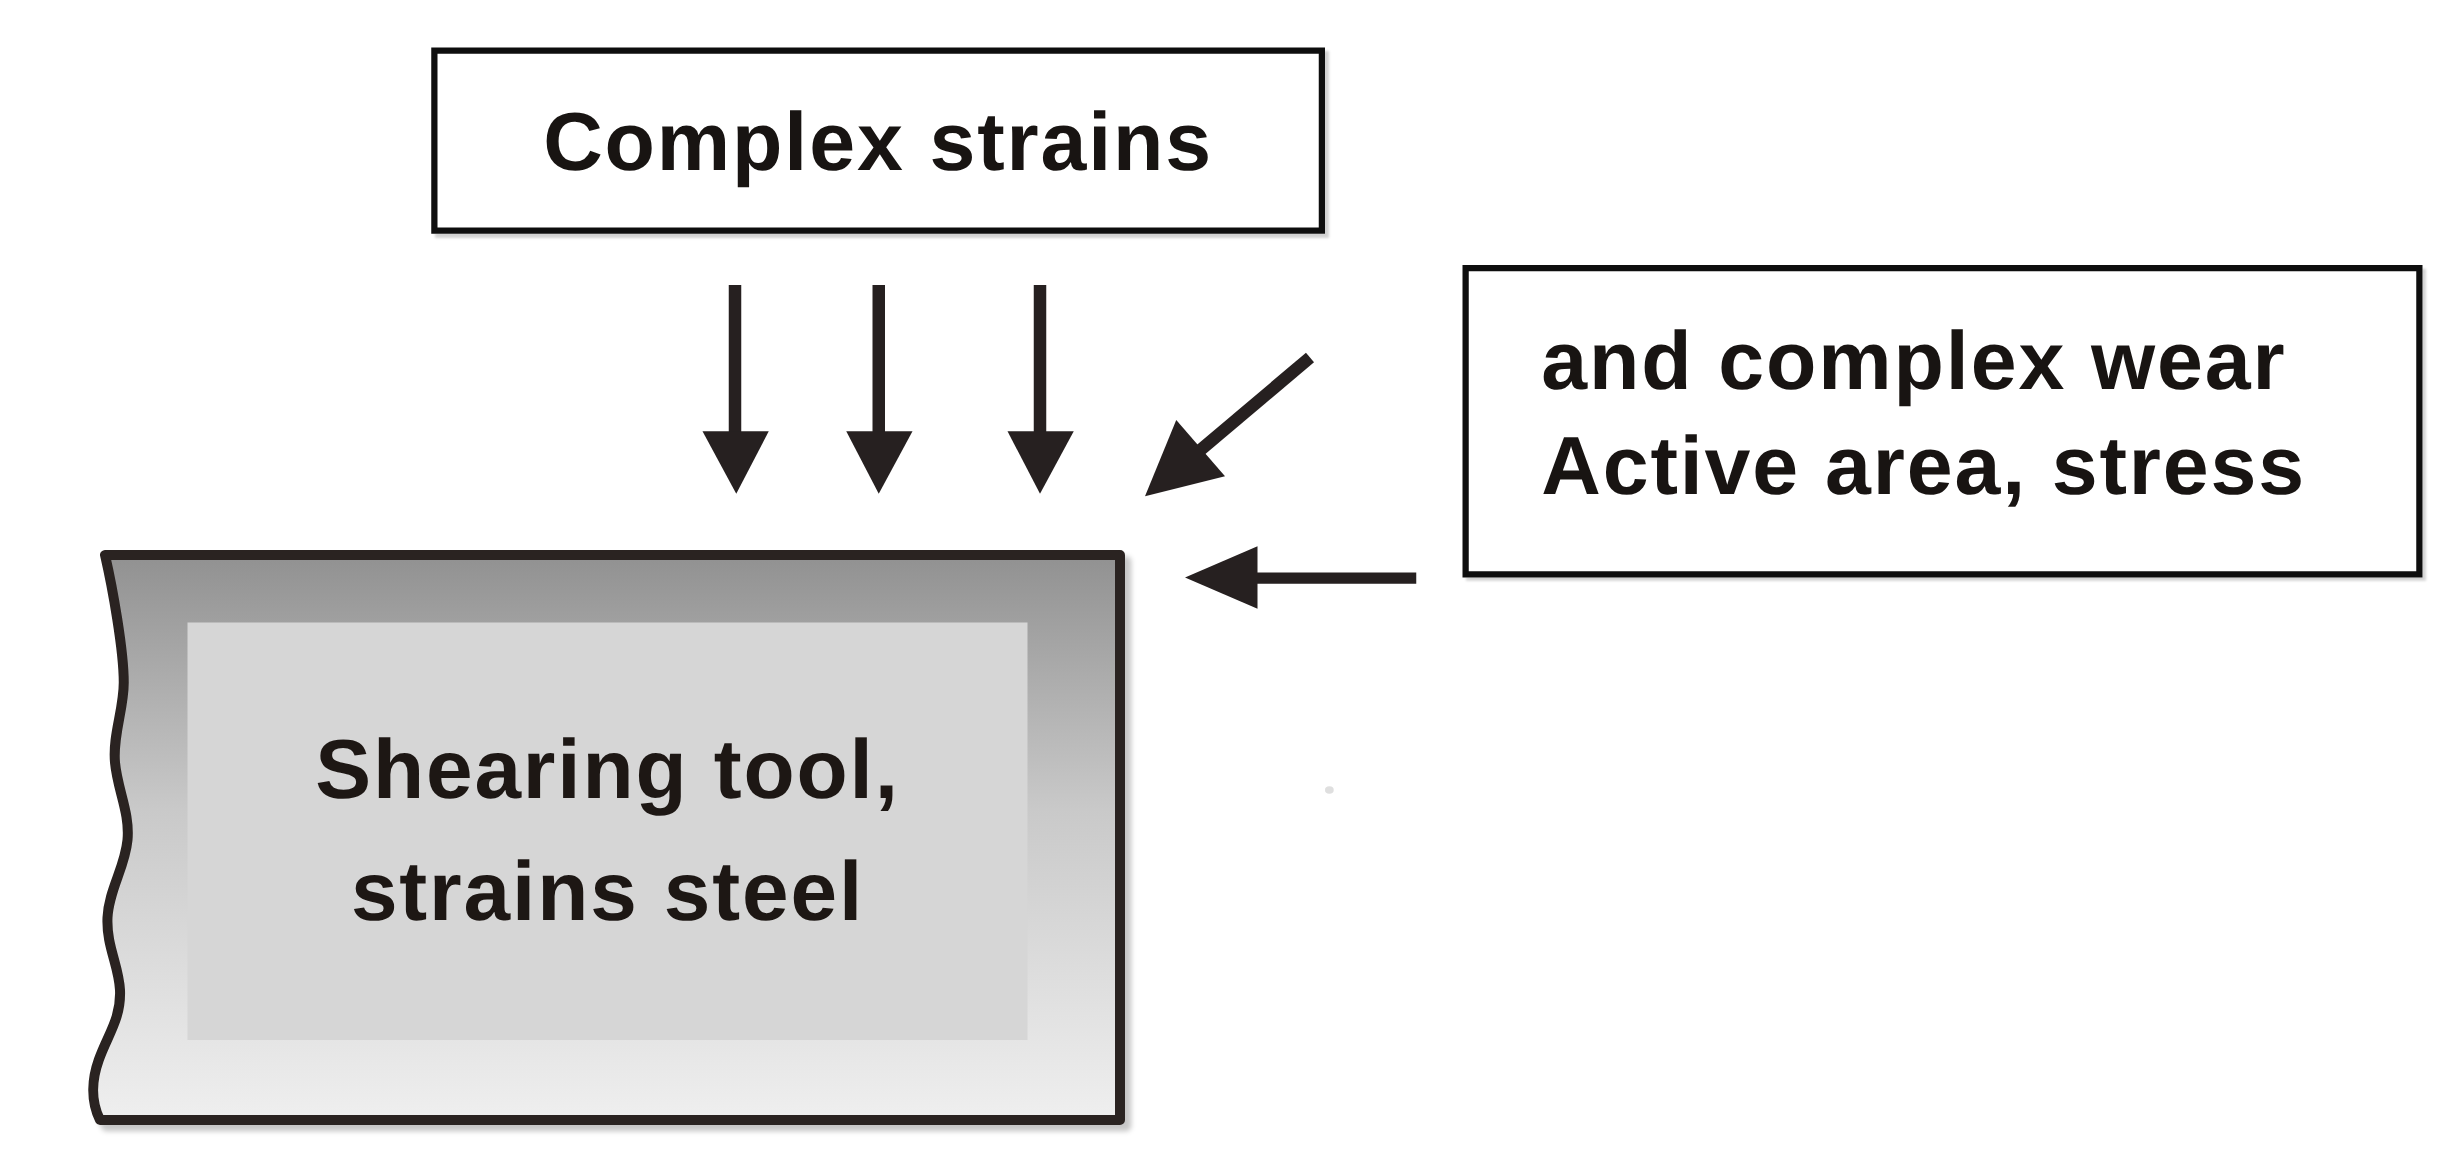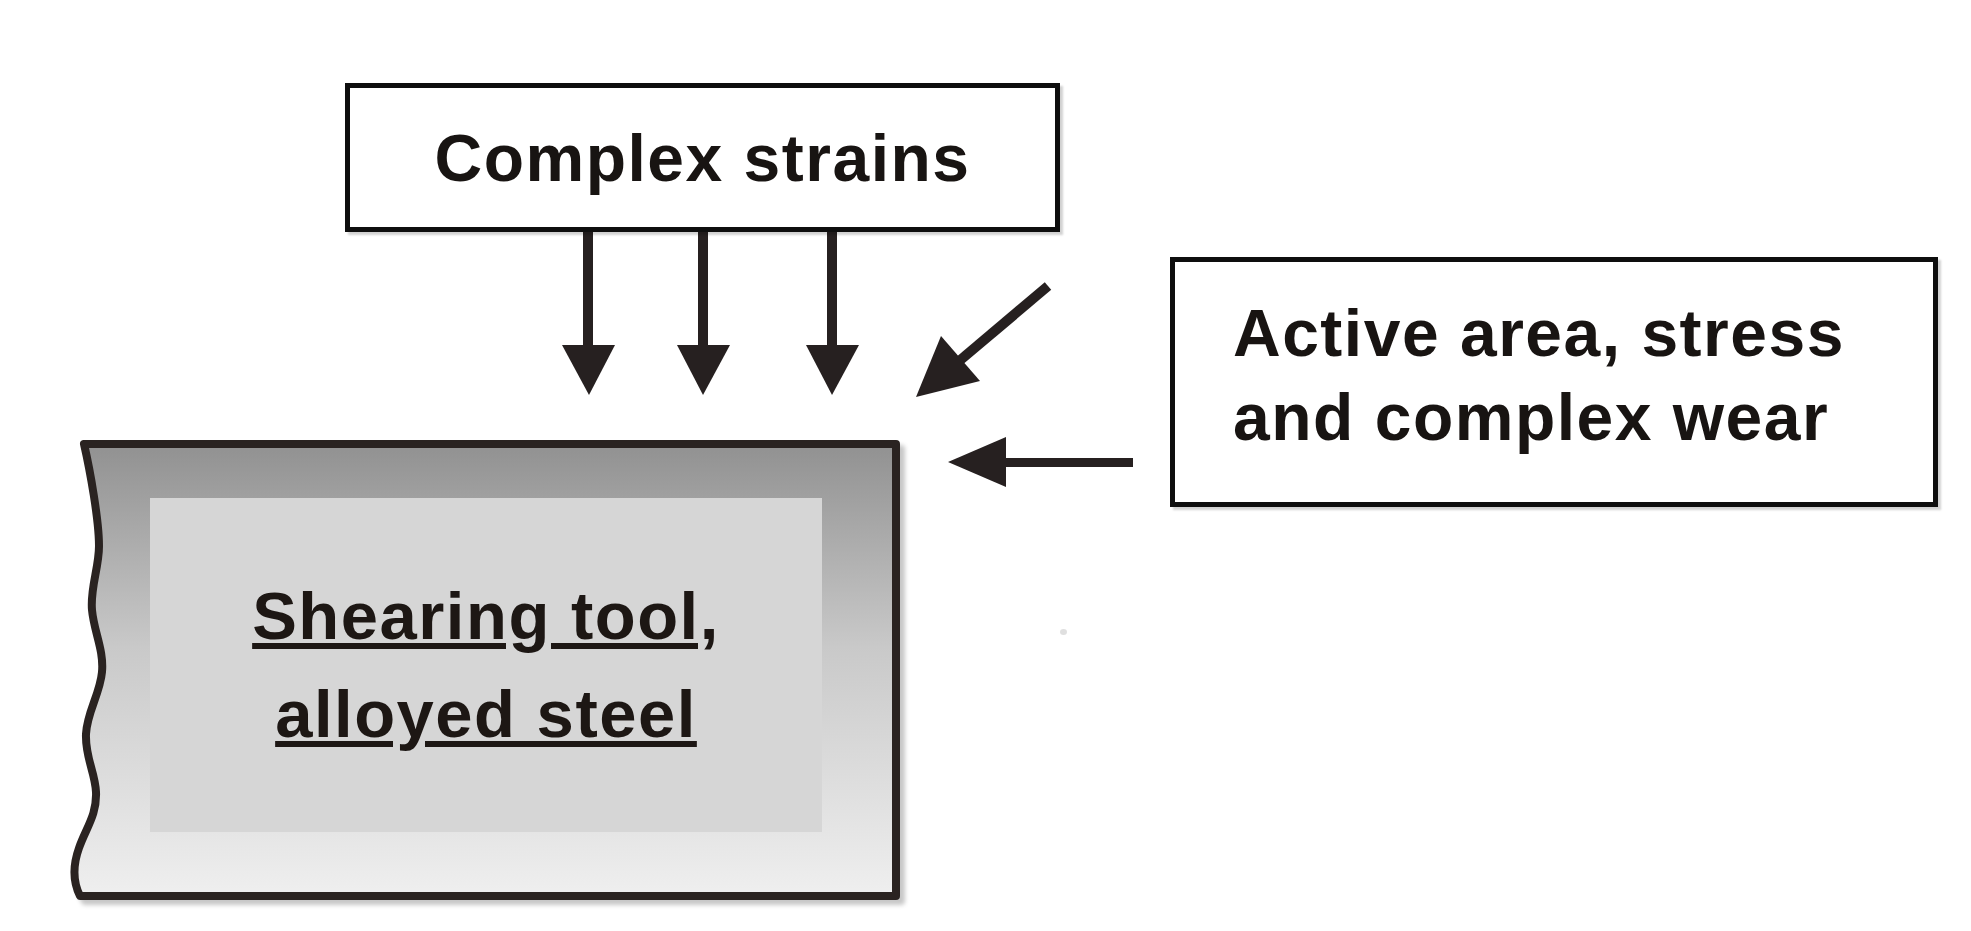--- a/index.html
+++ b/index.html
@@ -19,21 +19,20 @@
   }
   .box {
     position: absolute;
     background: #ffffff;
     border: 5px solid #0e0e0e;
     box-sizing: border-box;
     box-shadow: 3px 3px 2px rgba(0,0,0,0.18);
     display: flex;
     flex-direction: column;
     justify-content: center;
-    margin-top: 45px;
   }
   .box .line {
     display: block;
     white-space: nowrap;
   }
   .top-box {
     left: 345px; top: 38px;
     width: 715px; height: 149px;
     align-items: center;
     font-size: 66px;
@@ -66,21 +65,20 @@
     width: 672px; height: 334px;
     display: flex;
     flex-direction: column;
     justify-content: center;
     align-items: center;
     text-align: center;
     font-size: 67px;
     line-height: 98px;
     letter-spacing: 1.5px;
     color: #1d1714;
-    text-decoration: underline;
   }
   .speck {
     position: absolute;
     left: 1060px; top: 629px;
     width: 7px; height: 6px;
     background: #d9d9d9;
     border-radius: 50%;
     opacity: 0.85;
   }
 </style>
@@ -107,21 +105,21 @@
          C 87 712 100 694 102 672
          C 104 650 94 632 92 610
          C 90 588 99 568 99 546
          C 99 520 90 470 84 444
          Z" fill="url(#toolGrad)" stroke="#2a2321" stroke-width="8" stroke-linejoin="round"></path>
     <rect x="150" y="498" width="672" height="334" fill="#d6d6d6"></rect>
   </svg>
 
   <div class="tool-label">
     <span class="line">Shearing tool,</span>
-    <span class="line">alloyed steel</span>
+    <span class="line">strains steel</span>
   </div>
 
   <svg class="arrow-layer" viewBox="0 0 1971 931">
 
     <g fill="#262020">
       <rect x="583" y="228" width="10" height="124"></rect>
       <polygon points="562,345 615,345 589,395"></polygon>
     </g>
     <g fill="#262020">
       <rect x="698" y="228" width="10" height="124"></rect>
@@ -141,19 +139,19 @@
       <rect x="1002" y="458" width="131" height="9"></rect>
       <polygon points="948,462 1006,437 1006,487"></polygon>
     </g>
   </svg>
 
   <div class="box top-box">
     <span class="line">Complex strains</span>
   </div>
 
   <div class="box right-box">
+    <span class="line">and complex wear</span>
     <span class="line">Active area, stress</span>
-    <span class="line">and complex wear</span>
   </div>
 
   <div class="speck"></div>
 
 </div>
 
 </body></html>

